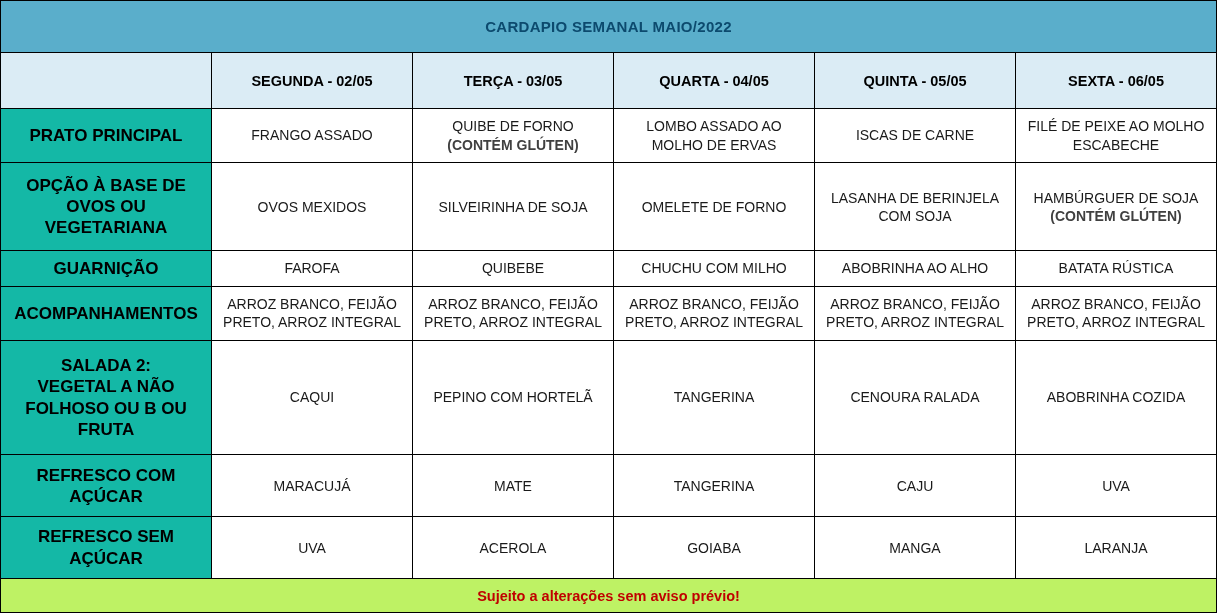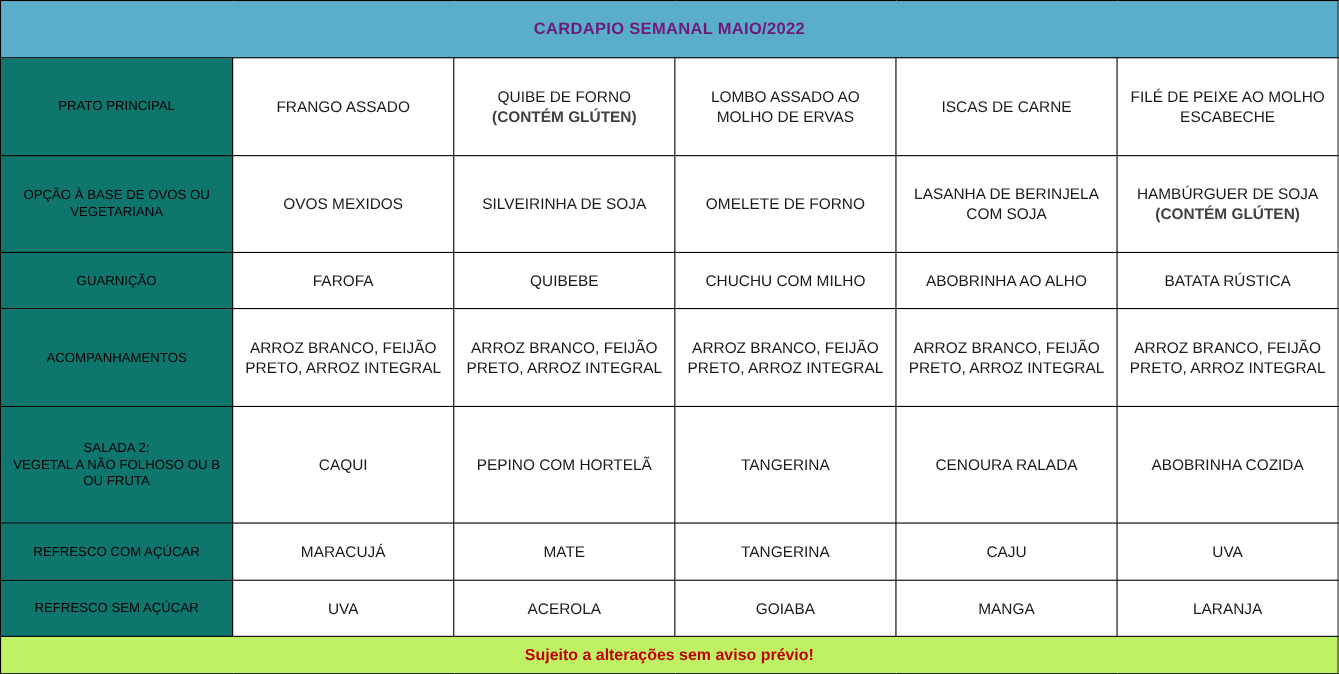--- a/index.html
+++ b/index.html
@@ -29,43 +29,43 @@
   table.menu td {
     border: 1px solid #000000;
     text-align: center;
     vertical-align: middle;
     padding: 3px 5px;
     box-sizing: border-box;
   }
   
   td.title-cell {
     background: #5aaecb;
-    color: #701a75;
+    color: #0c4a6e;
     font-weight: bold;
     font-size: 15px;
     letter-spacing: 0.3px;
     height: 52px;
     border: 1px solid #000000;
   }
   
   td.day-head {
     background: #dbecf5;
     font-weight: bold;
     font-size: 14.5px;
     height: 56px;
   }
   td.corner-head {
     background: #dbecf5;
     border-right: 1px solid #000000;
   }
   
   td.row-label {
-    background: #0f766e;
-    font-weight: normal;
-    font-size: 12px;
+    background: #14b8a6;
+    font-weight: bold;
+    font-size: 17px;
     line-height: 1.25;
     text-align: center;
   }
   
   td.data-cell {
     background: #ffffff;
     font-size: 14px;
     line-height: 1.3;
     color: #1a1a1a;
   }
@@ -94,20 +94,28 @@
       <col class="label-col">
       <col class="day-col">
       <col class="day-col">
       <col class="day-col">
       <col class="day-col">
       <col class="day-col">
     </colgroup>
     <tbody>
       <tr>
         <td class="title-cell" colspan="6">CARDAPIO SEMANAL MAIO/2022</td>
+      </tr>
+      <tr>
+        <td class="corner-head"></td>
+        <td class="day-head">SEGUNDA - 02/05</td>
+        <td class="day-head">TERÇA - 03/05</td>
+        <td class="day-head">QUARTA - 04/05</td>
+        <td class="day-head">QUINTA - 05/05</td>
+        <td class="day-head">SEXTA - 06/05</td>
       </tr>
 
       <tr>
         <td class="row-label">PRATO PRINCIPAL</td>
         <td class="data-cell" data-cell="rows.0.cells.0"><span>FRANGO ASSADO</span></td>
         <td class="data-cell" data-cell="rows.0.cells.1"><span>QUIBE DE FORNO</span><span class="alert">(CONTÉM GLÚTEN)</span></td>
         <td class="data-cell" data-cell="rows.0.cells.2"><span>LOMBO ASSADO AO MOLHO DE ERVAS</span></td>
         <td class="data-cell" data-cell="rows.0.cells.3"><span>ISCAS DE CARNE</span></td>
         <td class="data-cell" data-cell="rows.0.cells.4"><span>FILÉ DE PEIXE AO MOLHO ESCABECHE</span></td>
       </tr>

